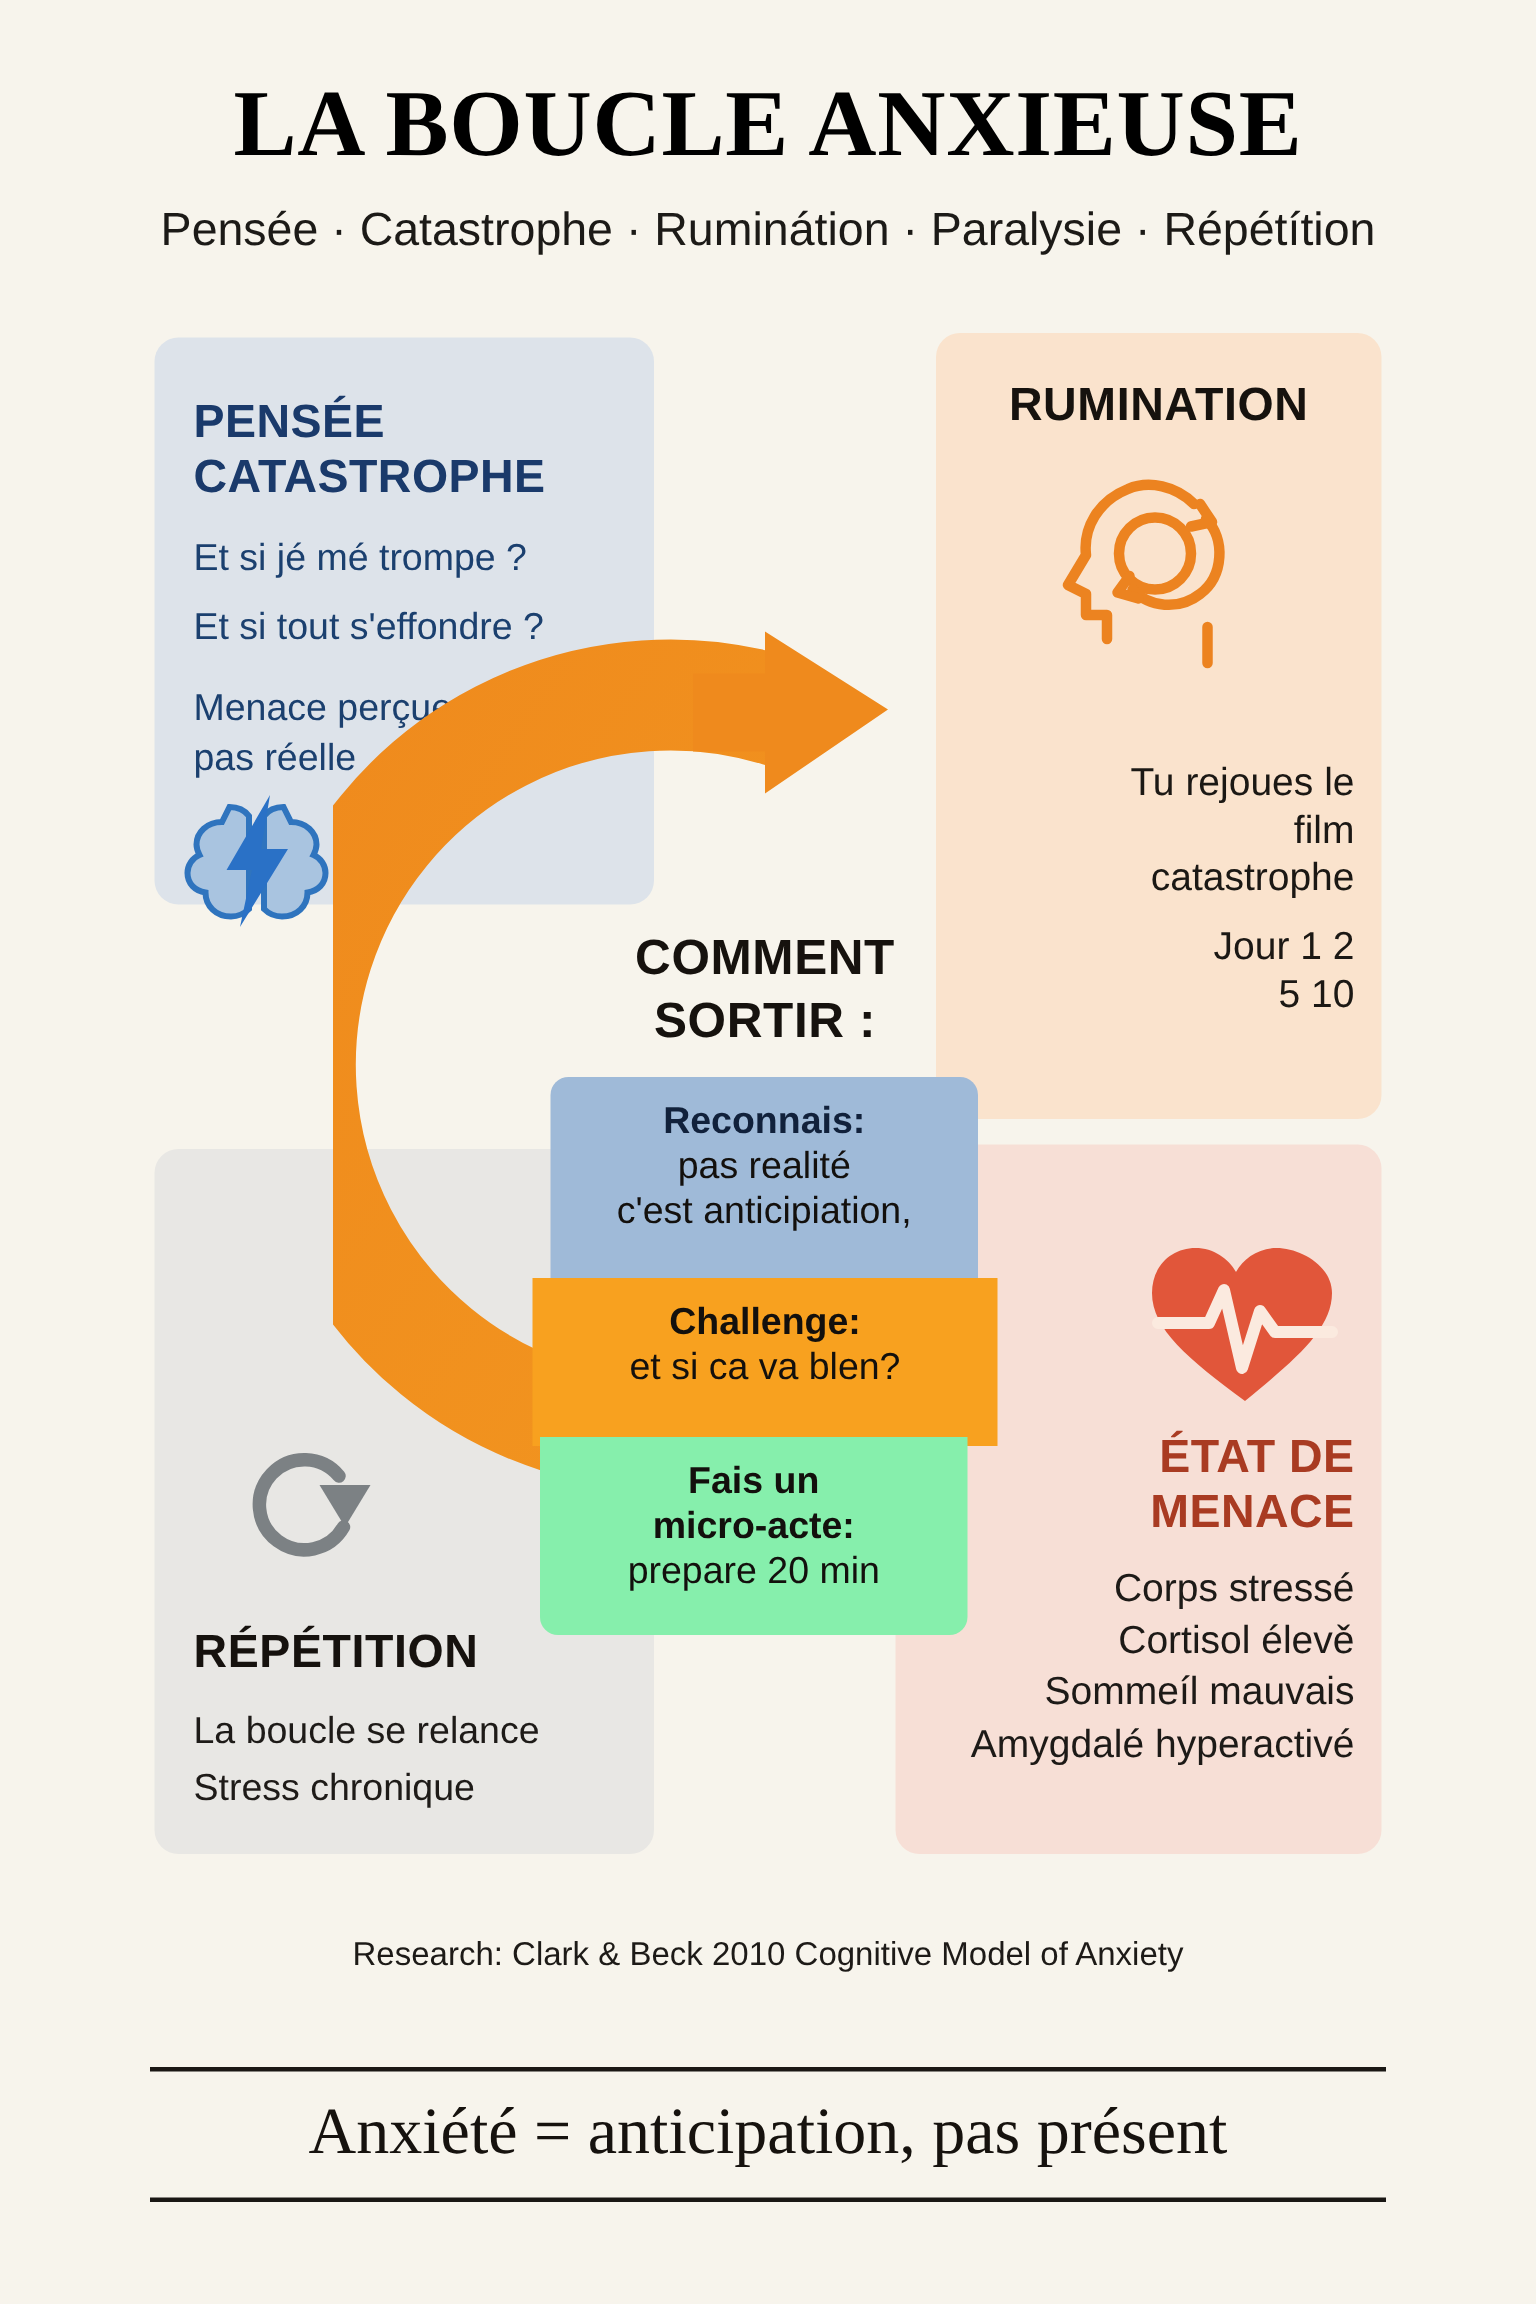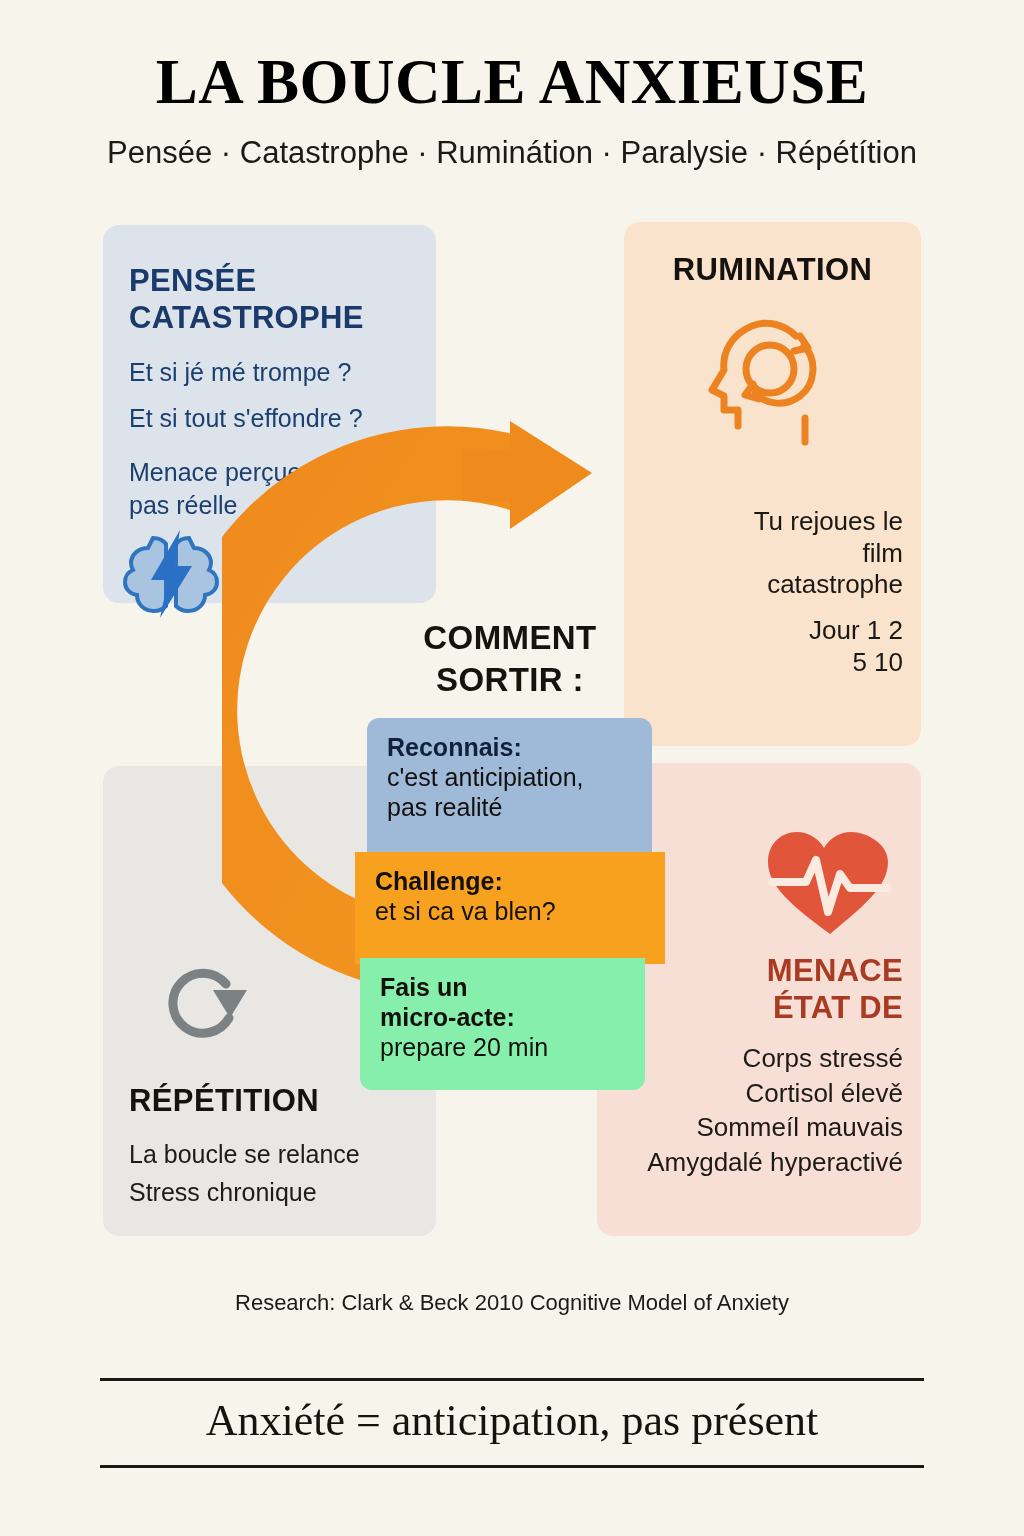--- a/index.html
+++ b/index.html
@@ -107,21 +107,21 @@
   #loop-arrow{position:absolute;left:222px;top:405px;width:490px;height:580px;}
 
   
   #comment-sortir{
     position:absolute;left:340px;top:617px;width:340px;
     text-align:center;
     font-weight:bold;font-size:33px;line-height:1.28;
     color:#16120e;letter-spacing:.4px;
   }
 
-  .step{position:absolute;box-sizing:border-box;padding:14px 20px;}
+  .step{position:absolute;box-sizing:border-box;padding:14px 20px;text-align:center;}
   #step-reconnais{
     left:367px;top:718px;width:285px;height:140px;
     background:#9fbad8;border-radius:12px 12px 0 0;
   }
   #step-challenge{
     left:355px;top:852px;width:310px;height:112px;
     background:#f8a11f;
   }
   #step-micro{
     left:360px;top:958px;width:285px;height:132px;
@@ -210,22 +210,22 @@
     <svg viewBox="0 0 98 88" width="98" height="88">
       <g fill="none" stroke="#7c8184" stroke-width="9" stroke-linecap="round">
         <path d="M63 22A30 30 0 1 0 66 56"></path>
       </g>
       <path d="M50 28 L84 28 L67 56 Z" fill="#7c8184"></path>
     </svg>
   </div>
 
   <div class="card" id="card-menace">
     <div class="m-head">
+      <div>ÉTAT DE</div>
       <div>MENACE</div>
-      <div>ÉTAT DE</div>
     </div>
     <div class="m-list">
       <div class="m-line">Corps stressé</div>
       <div class="m-line">Cortisol élevě</div>
       <div class="m-line">Sommeíl mauvais</div>
       <div class="m-line">Amygdalé hyperactivé</div>
     </div>
   </div>
 
   <div class="icon" id="heart-icon">
@@ -251,22 +251,22 @@
     </svg>
   </div>
 
   <div id="comment-sortir">
     <div>COMMENT</div>
     <div>SORTIR :</div>
   </div>
 
   <div class="step" id="step-reconnais">
     <div class="s-head">Reconnais:</div>
+    <div class="s-body">pas realité</div>
     <div class="s-body">c'est anticipiation,</div>
-    <div class="s-body">pas realité</div>
   </div>
 
   <div class="step" id="step-challenge">
     <div class="s-head">Challenge:</div>
     <div class="s-body">et si ca va blen?</div>
   </div>
 
   <div class="step" id="step-micro">
     <div class="s-head">Fais un</div>
     <div class="s-head">micro-acte:</div>

